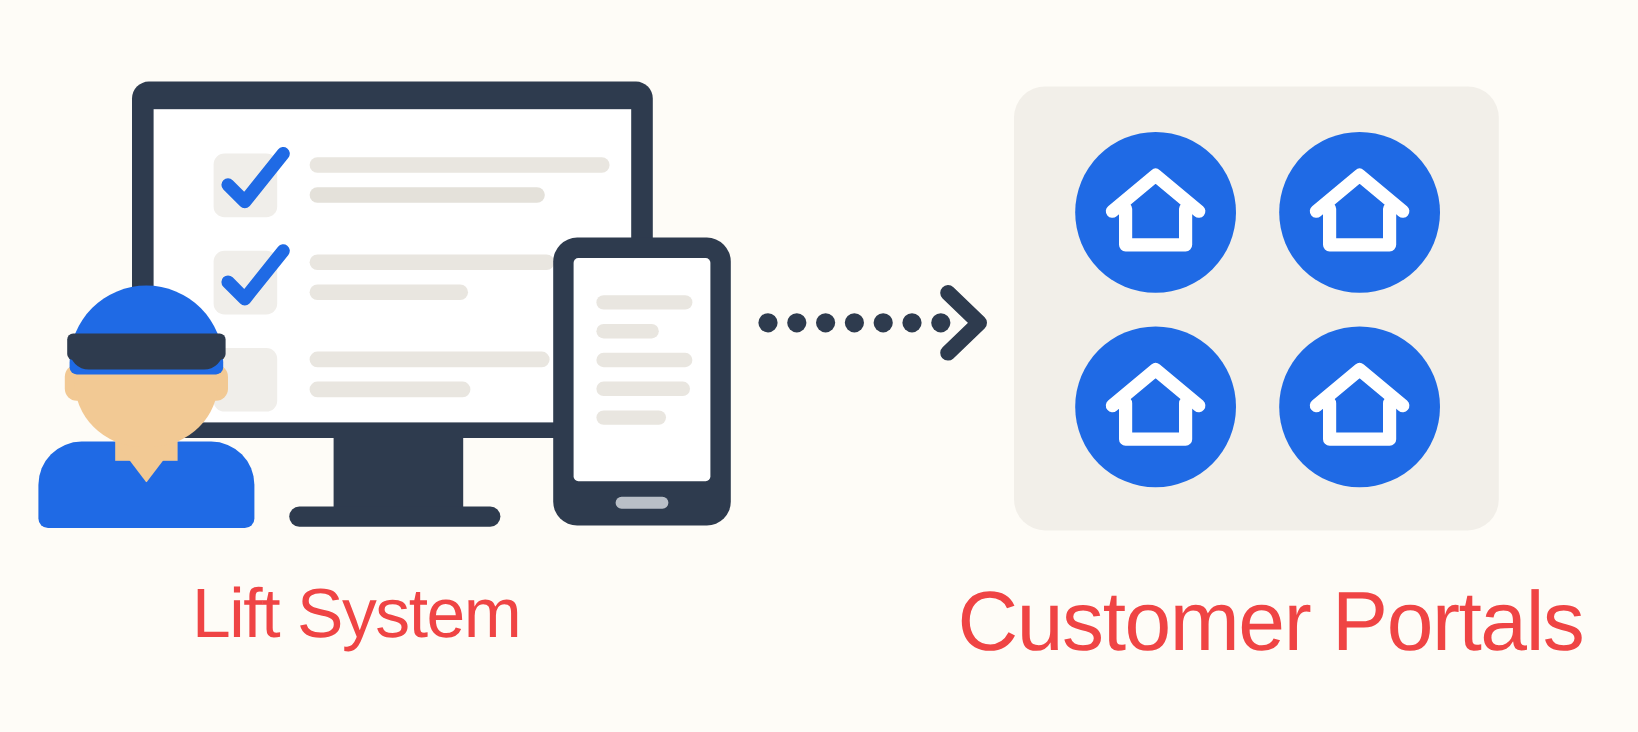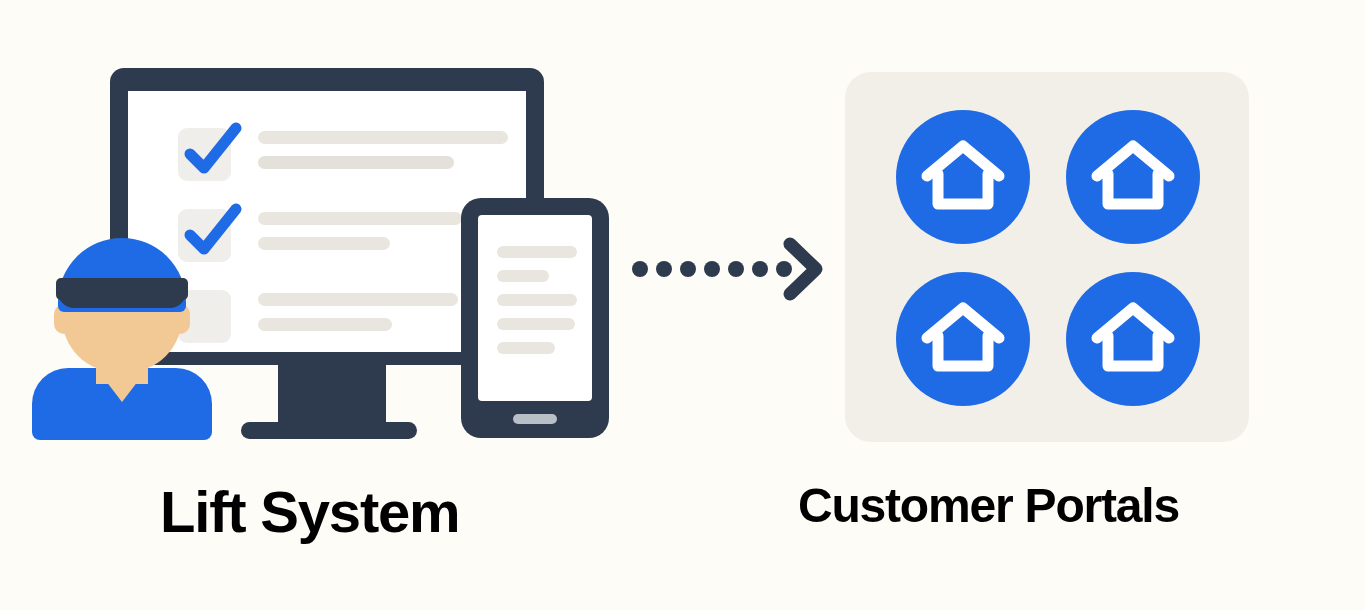--- a/index.html
+++ b/index.html
@@ -119,27 +119,27 @@
   .portal-circle{
     position:absolute;width:134px;height:134px;border-radius:50%;
     background:#1f6ae5;
   }
   .portal-circle svg{position:absolute;left:50%;top:50%;
     transform:translate(-50%,-50%);}
 
   
   .caption{
     position:absolute;
-    font-weight:700;
-    color:#000000;
+    font-weight:400;
+    color:#ef4444;
     letter-spacing:-1.2px;
     white-space:nowrap;
   }
   #label-lift{left:160px;top:478px;font-size:58px;}
-  #label-portals{left:798px;top:478px;font-size:48px;}
+  #label-portals{left:798px;top:478px;font-size:70px;}
 </style>
 </head>
 <body>
 
 <div id="stage">
 
   <div class="abs" style="left:0;top:0;width:640px;height:560px;">
 
     <div class="abs" id="monitor-body"></div>
     <div class="abs" id="monitor-screen"></div>

